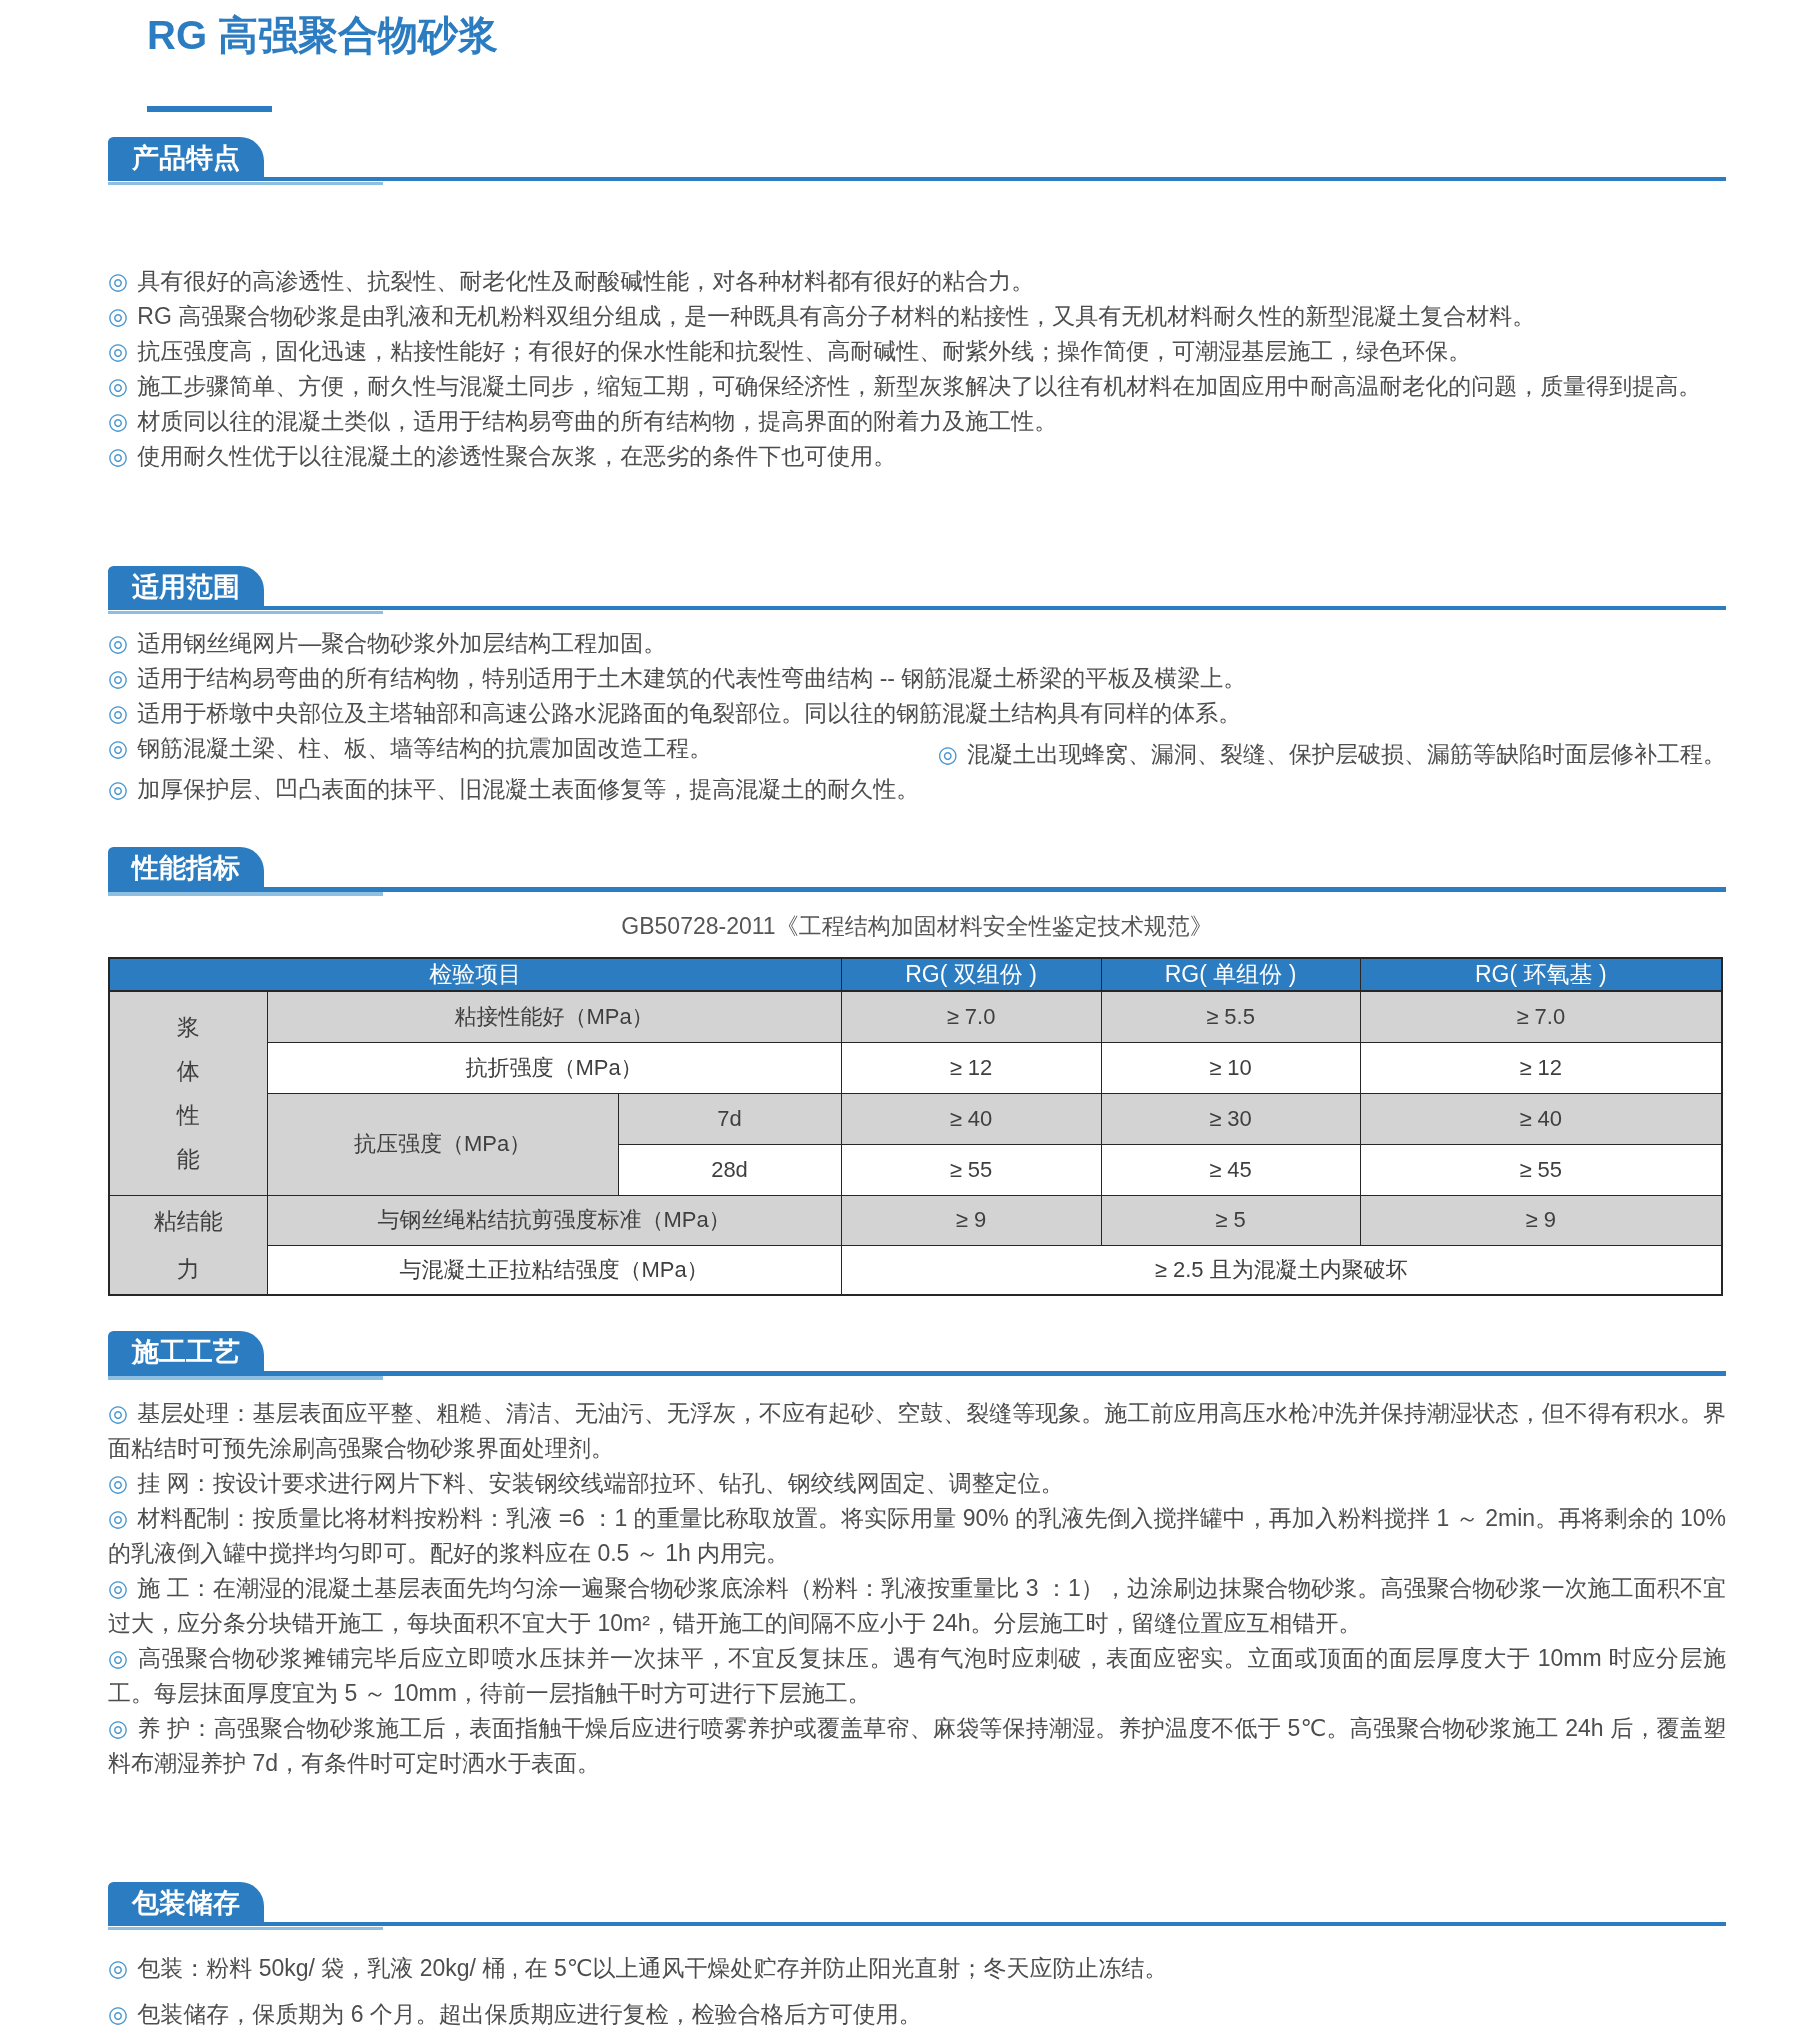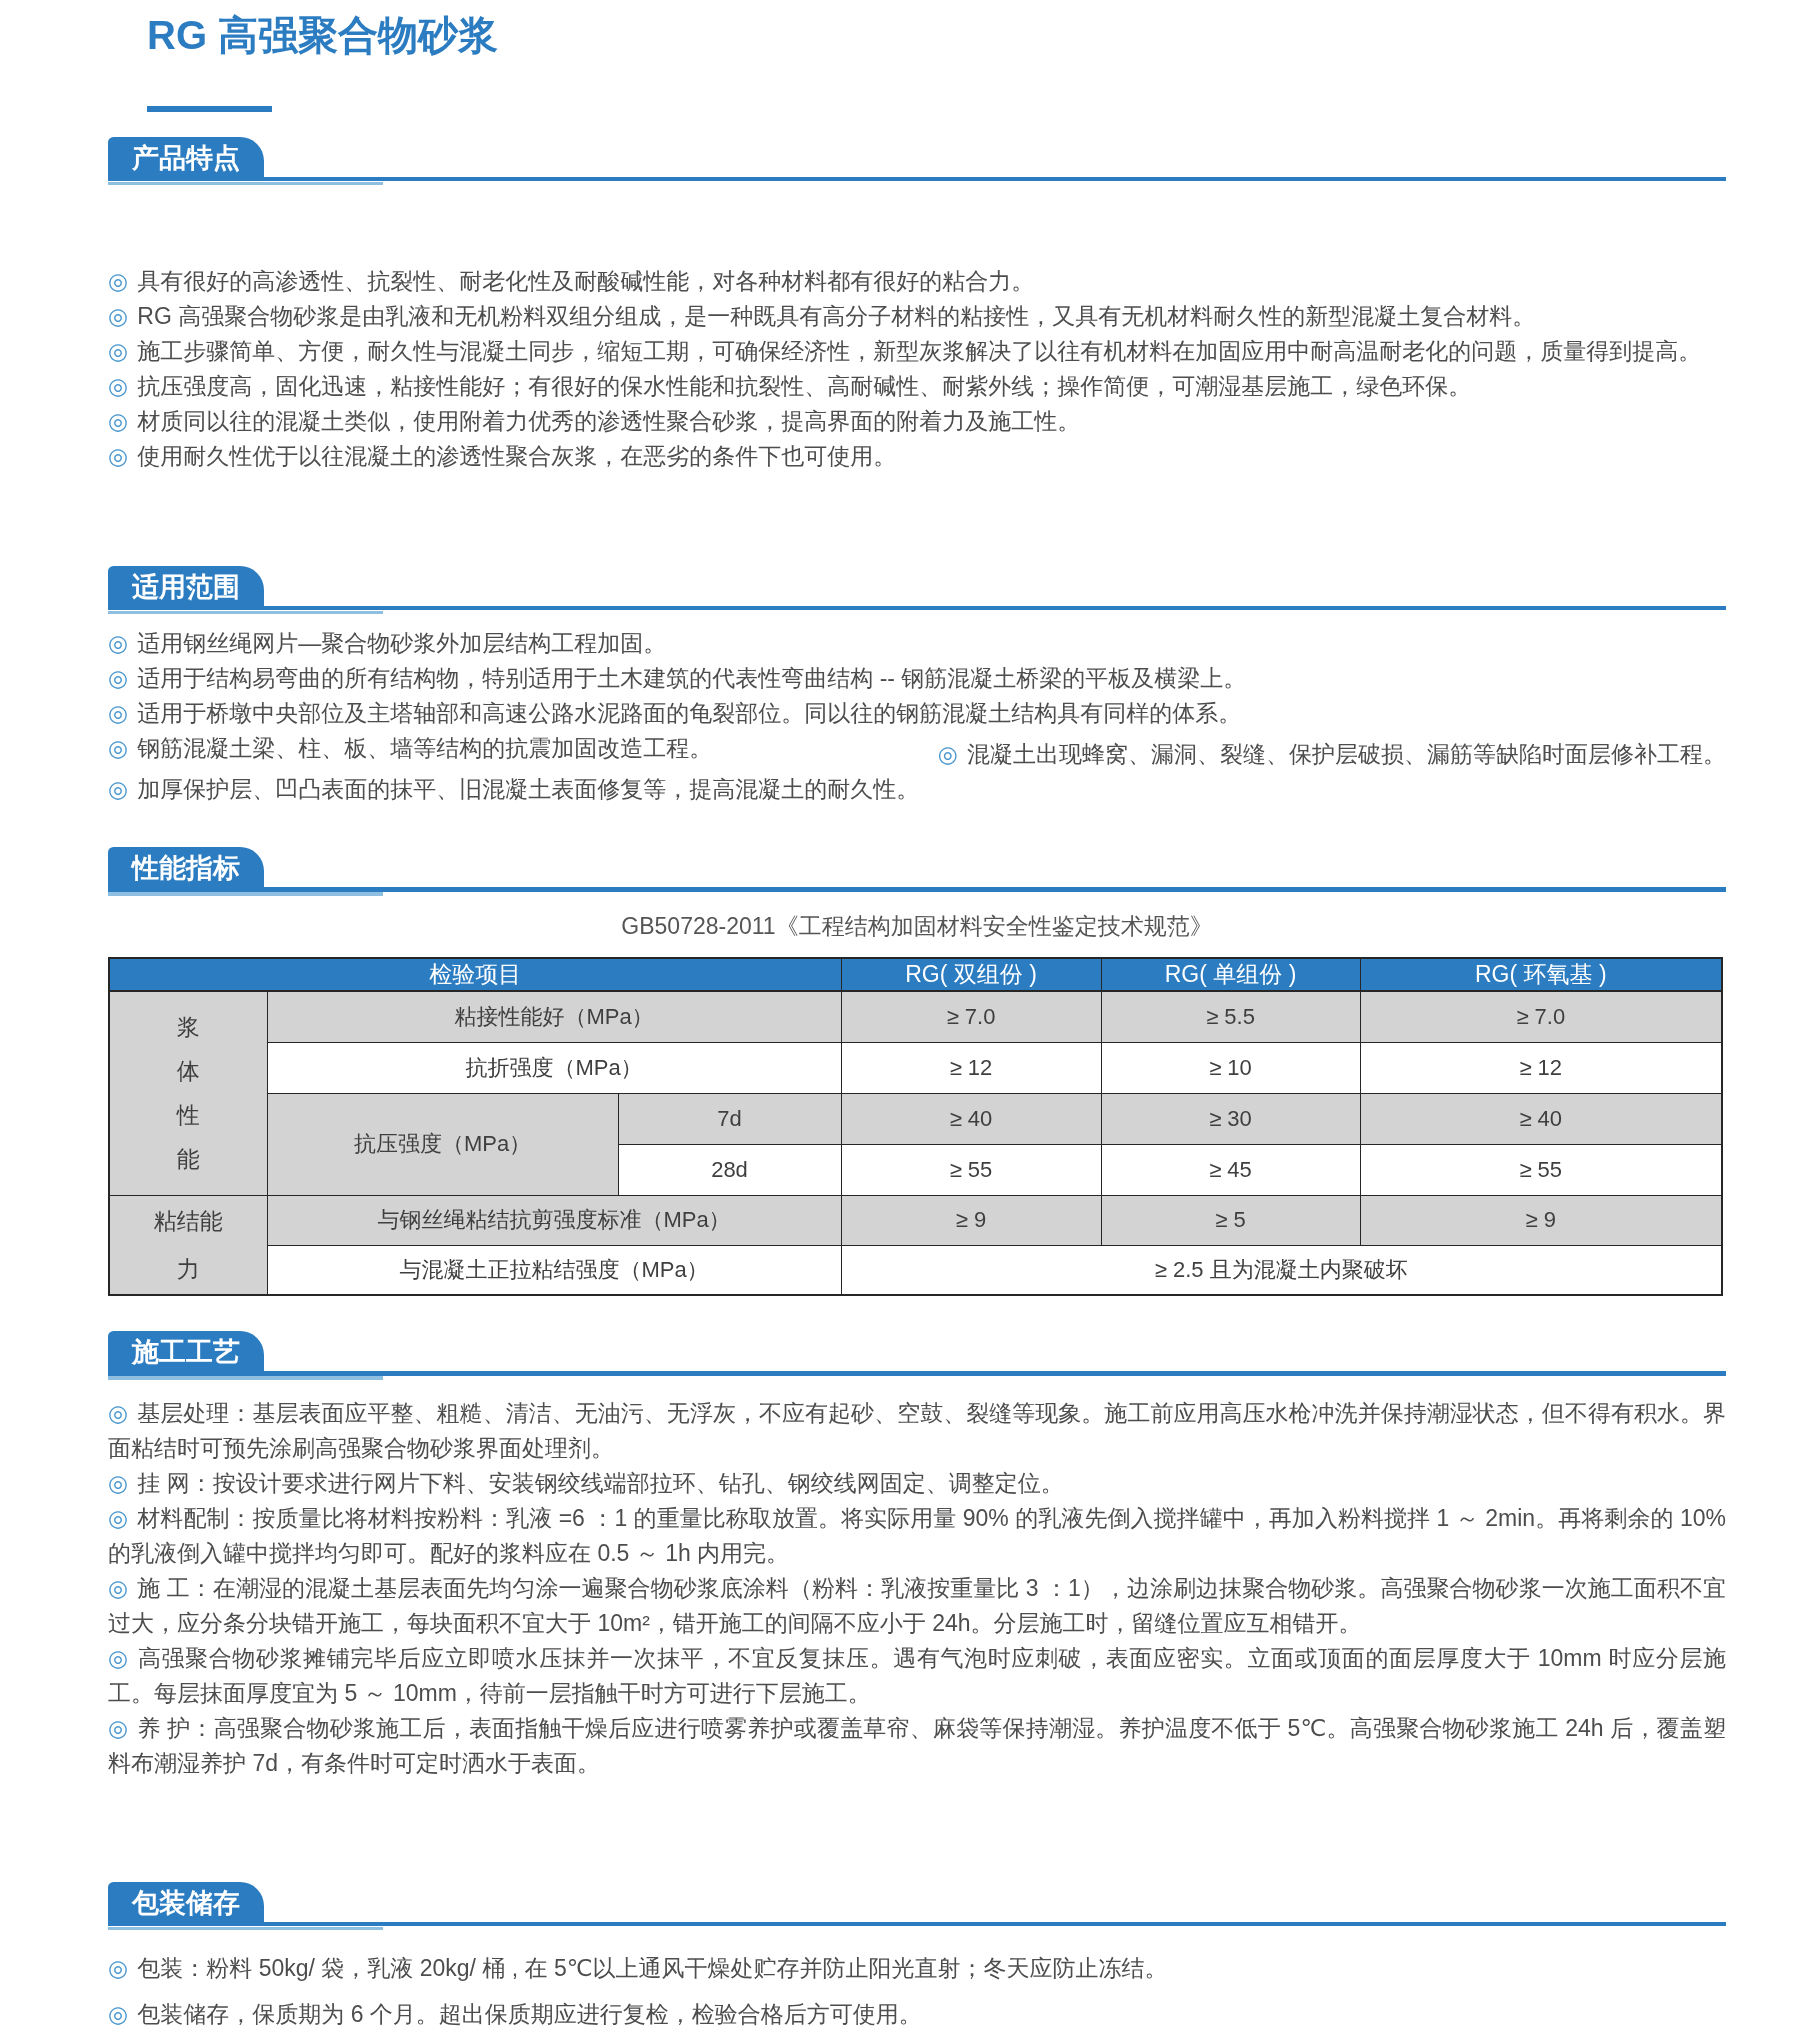--- a/index.html
+++ b/index.html
@@ -107,23 +107,23 @@
   <div class="section-bar m-sec1">
     <div class="tab">
       <span>产品特点</span>
     </div>
     <div class="rule"></div>
     <div class="rule-light"></div>
   </div>
   <div class="bullets list-features">
     <p><span class="mark">◎</span><span>具有很好的高渗透性、抗裂性、耐老化性及耐酸碱性能，对各种材料都有很好的粘合力。</span></p>
     <p><span class="mark">◎</span><span>RG 高强聚合物砂浆是由乳液和无机粉料双组分组成，是一种既具有高分子材料的粘接性，又具有无机材料耐久性的新型混凝土复合材料。</span></p>
+    <p><span class="mark">◎</span><span>抗压强度高，固化迅速，粘接性能好；有很好的保水性能和抗裂性、高耐碱性、耐紫外线；操作简便，可潮湿基层施工，绿色环保。</span></p>
     <p><span class="mark">◎</span><span>施工步骤简单、方便，耐久性与混凝土同步，缩短工期，可确保经济性，新型灰浆解决了以往有机材料在加固应用中耐高温耐老化的问题，质量得到提高。</span></p>
-    <p><span class="mark">◎</span><span>抗压强度高，固化迅速，粘接性能好；有很好的保水性能和抗裂性、高耐碱性、耐紫外线；操作简便，可潮湿基层施工，绿色环保。</span></p>
-    <p><span class="mark">◎</span><span>材质同以往的混凝土类似，使用附着力优秀的渗透性聚合砂浆，提高界面的附着力及施工性。</span></p>
+    <p><span class="mark">◎</span><span>材质同以往的混凝土类似，适用于结构易弯曲的所有结构物，提高界面的附着力及施工性。</span></p>
     <p><span class="mark">◎</span><span>使用耐久性优于以往混凝土的渗透性聚合灰浆，在恶劣的条件下也可使用。</span></p>
   </div>
 
   <div class="section-bar m-sec2">
     <div class="tab">
       <span>适用范围</span>
     </div>
     <div class="rule"></div>
     <div class="rule-light"></div>
   </div>

